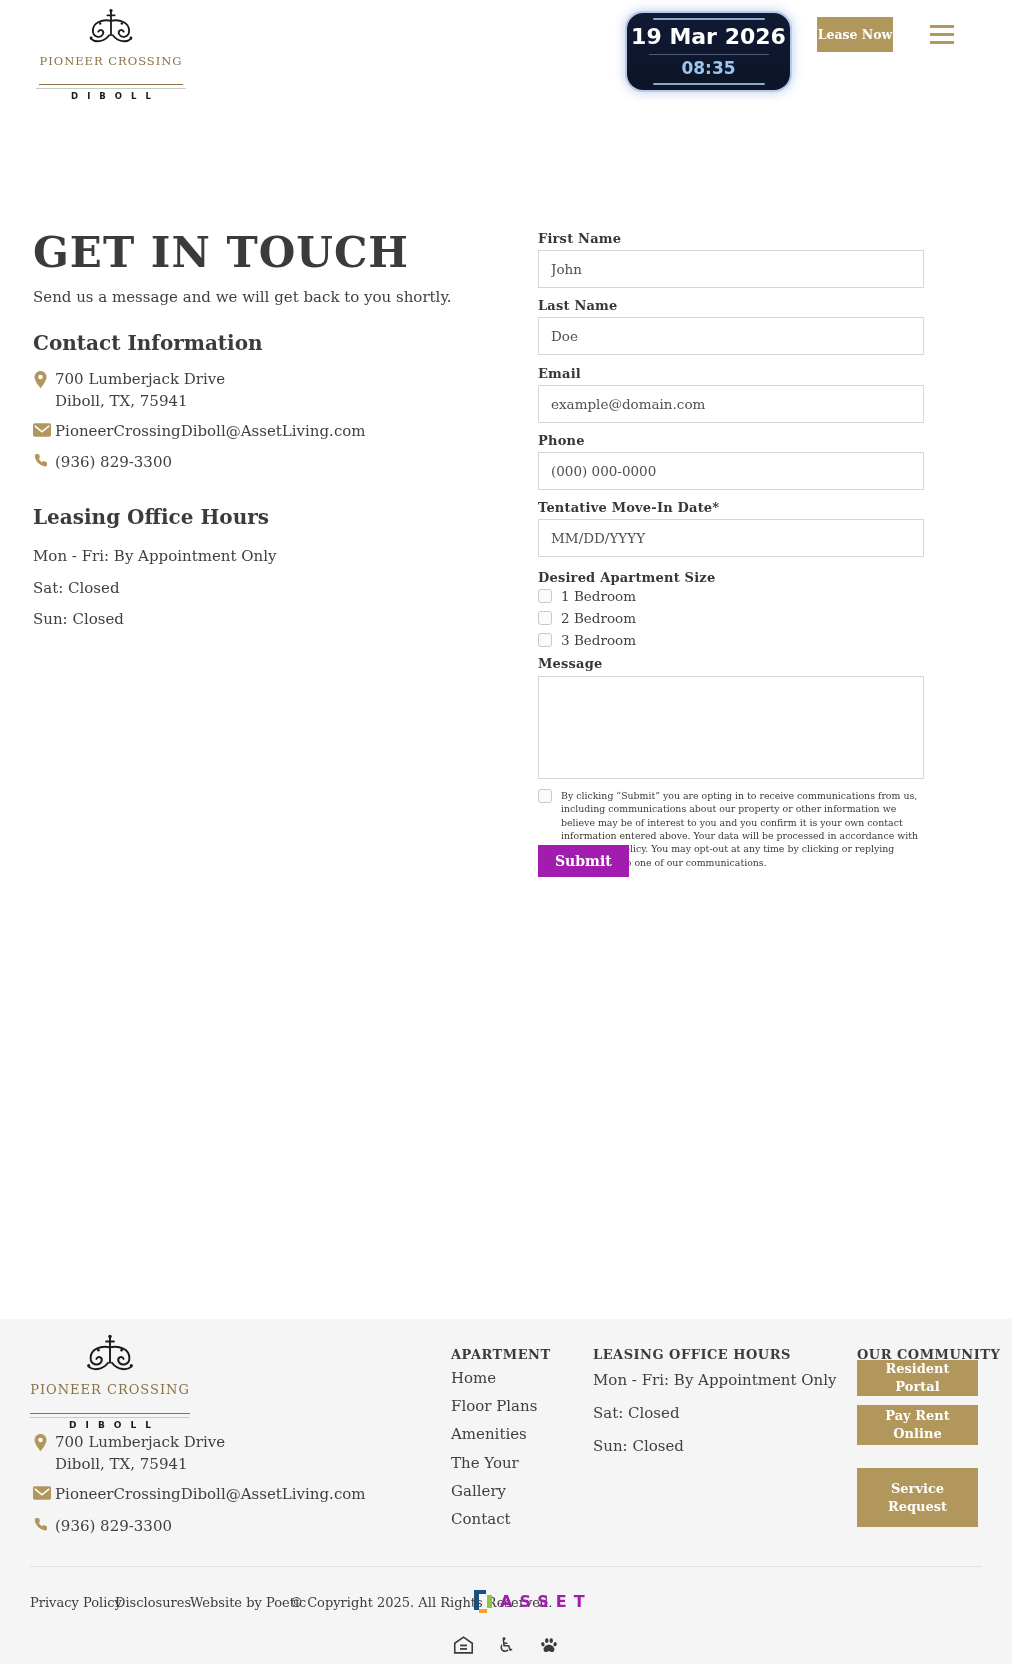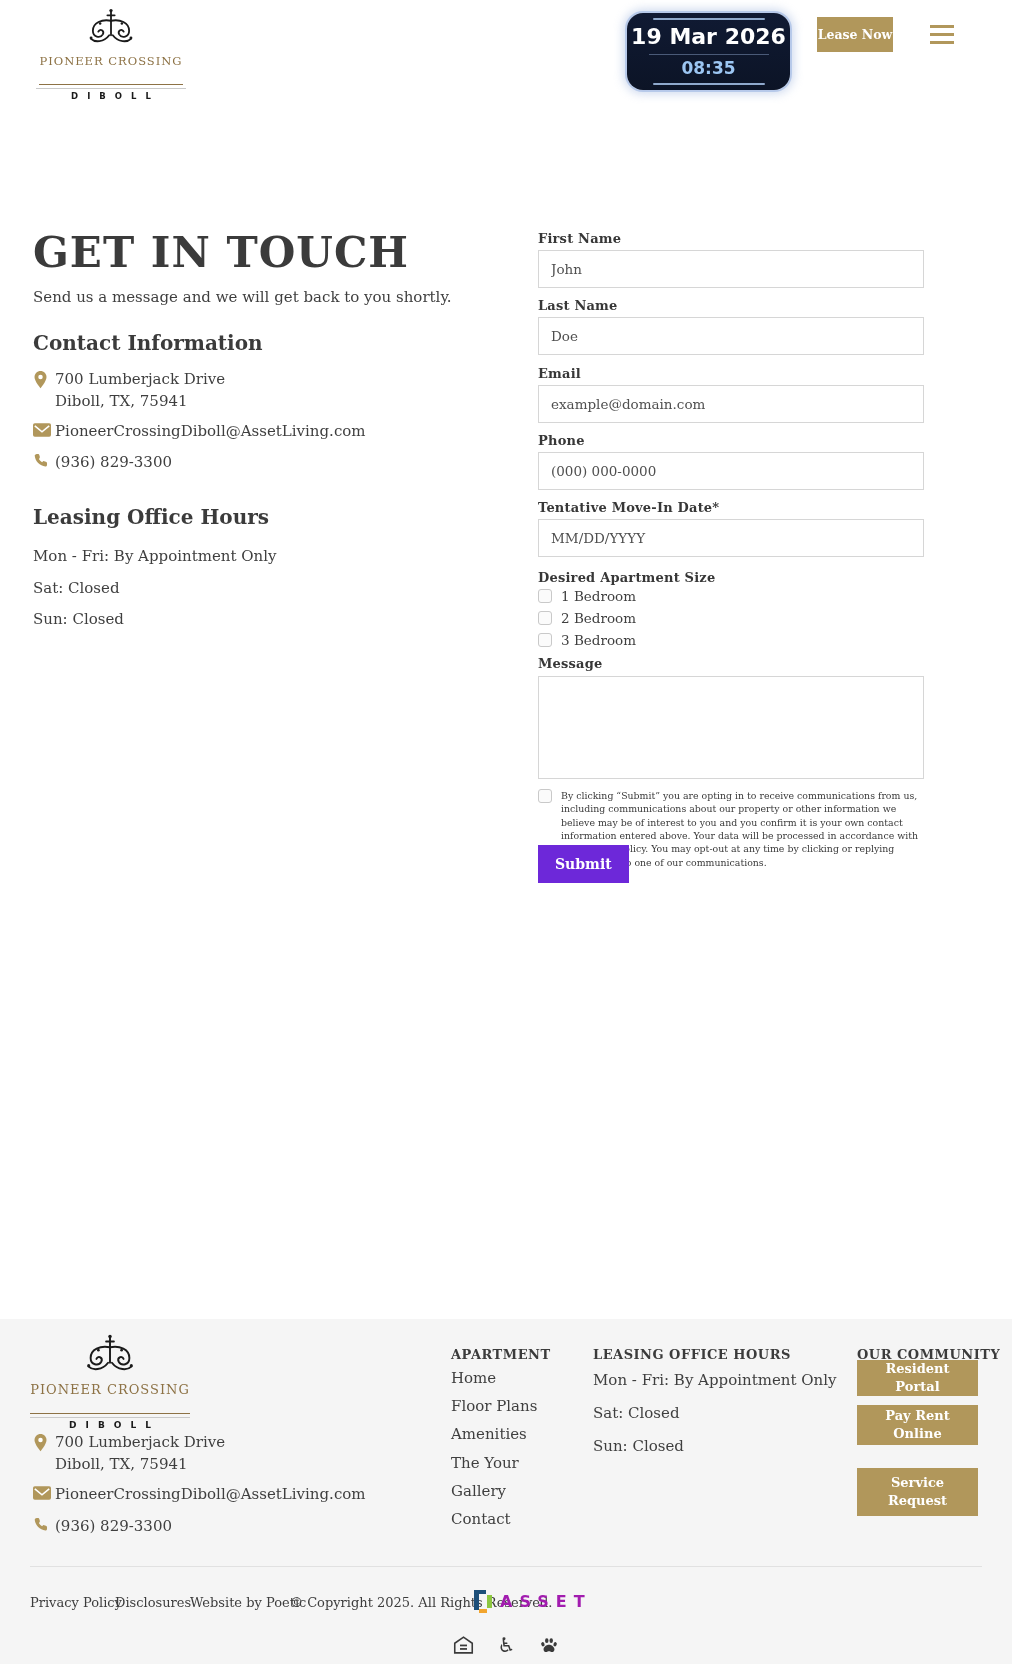--- a/index.html
+++ b/index.html
@@ -68,22 +68,22 @@
   }
   .cb-label { font-size:13.5px; color:#3f3f3f; }
   .f-ta {
     left:538px; top:676px; width:386px; height:103px;
     border:1px solid #d6d6d6; background:#fff; outline:none; resize:none;
     font-family:"DejaVu Serif", serif; font-size:13.5px; color:#4a4a4a; padding:8px 12px;
   }
   .consent { left:538px; top:789px; width:388px; display:flex; align-items:flex-start; gap:9px; }
   .consent-text { font-size:9.4px; line-height:1.42; color:#3a3a3a; }
   .submit-btn {
-    left:538px; top:845px; height:38px; padding:0 17px;
-    background:#6d28d9; color:#fff; border:none; cursor:pointer;
+    left:538px; top:845px; height:32px; padding:0 17px;
+    background:#a21caf; color:#fff; border:none; cursor:pointer;
     font-family:"DejaVu Serif", serif; font-weight:bold; font-size:14px;
   }
 
   
   .footer { left:0; top:1319px; width:1012px; height:345px; background:#f5f5f5; }
   .footer .abs { position:absolute; }
   .f-logo { left:30px; top:14px; width:160px; }
   .f-info-row { display:flex; align-items:flex-start; }
   .f-row-address { left:33px; top:113px; width:300px; }
   .f-row-email   { left:33px; top:165px; width:420px; }
@@ -295,21 +295,21 @@
   <div class="abs nav-link" style="top:191px;">Contact</div>
 
   <div class="abs col-heading hours-col-heading">LEASING OFFICE HOURS</div>
   <div class="abs f-hours-line" style="top:52px;">Mon - Fri: By Appointment Only</div>
   <div class="abs f-hours-line" style="top:85px;">Sat: Closed</div>
   <div class="abs f-hours-line" style="top:118px;">Sun: Closed</div>
 
   <div class="abs col-heading comm-heading">OUR COMMUNITY</div>
   <button class="abs comm-btn" style="top:41px; height:36px;">Resident Portal</button>
   <button class="abs comm-btn" style="top:86px; height:40px;">Pay Rent Online</button>
-  <button class="abs comm-btn" style="top:149px; height:48px;">Service Request</button>
+  <button class="abs comm-btn" style="top:149px; height:59px;">Service Request</button>
 
   <div class="abs divider"></div>
 
   <div class="abs legal-link" style="left:30px;">Privacy Policy</div>
   <div class="abs legal-link" style="left:115px;">Disclosures</div>
   <div class="abs legal-link" style="left:190px;">Website by Poetic</div>
   <div class="abs copyright">© Copyright 2025. All Rights Reserved.</div>
 
   <div class="abs asset-brand">
     <svg width="21" height="25" viewBox="0 0 21 25">

